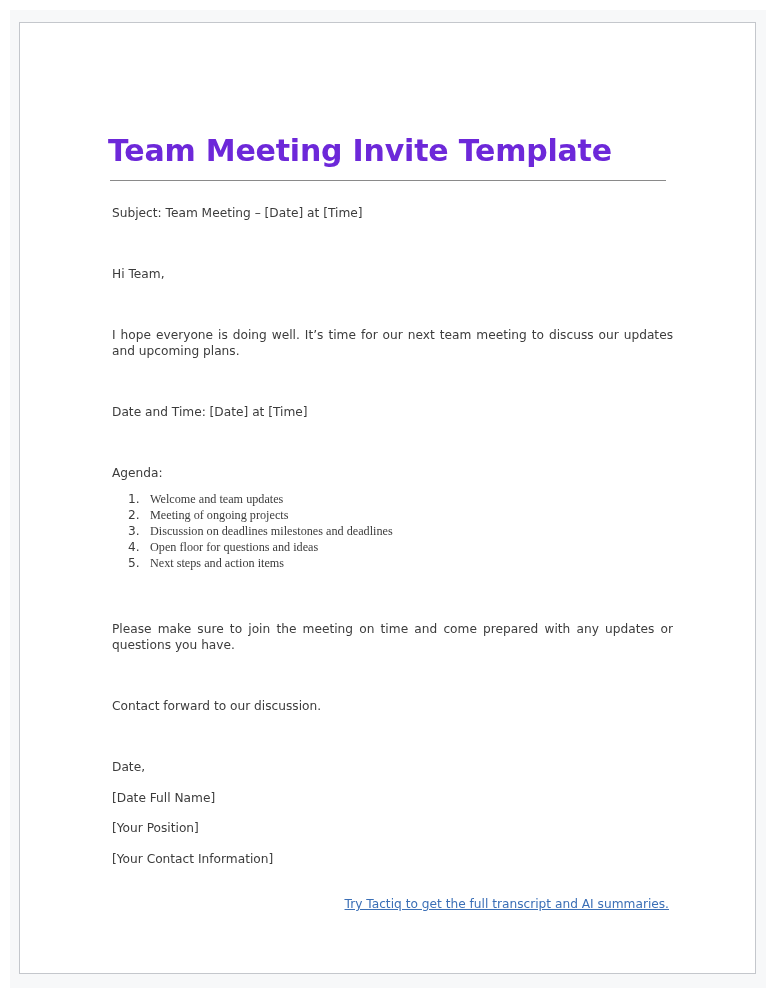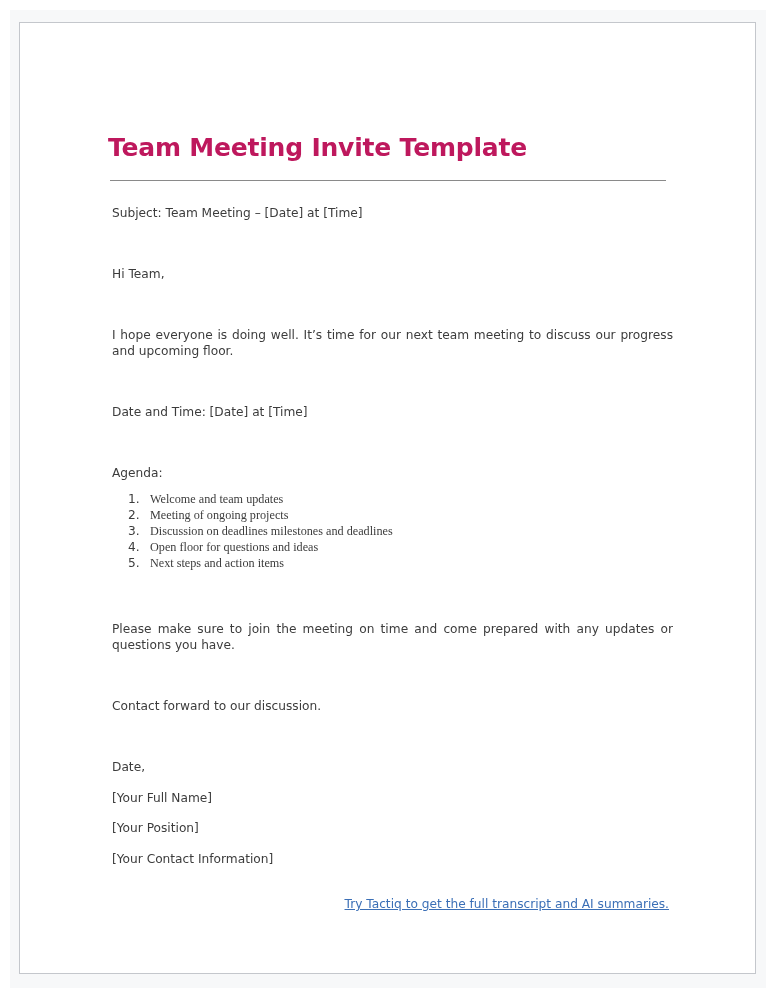--- a/index.html
+++ b/index.html
@@ -36,22 +36,22 @@
       font-size: 12.2px;
       color: #3c3c3c;
     }
     .title {
       position: absolute;
       top: 110px;
       left: 0;
       margin: 0;
       font-family: "DejaVu Sans", sans-serif;
       font-weight: bold;
-      font-size: 25px;
-      color: #be185d;
+      font-size: 30px;
+      color: #6d28d9;
       letter-spacing: -0.2px;
       white-space: nowrap;
     }
     .divider {
       position: absolute;
       top: 157px;
       left: 2px;
       width: 556px;
       height: 0;
       border-top: 1px solid #8a8a8a;
@@ -105,21 +105,21 @@
 
 <div class="outer"></div>
 
 <div class="page">
   <div class="content">
     <h1 class="title">Team Meeting Invite Template</h1>
     <div class="divider"></div>
 
     <p class="p" style="top:178px">Subject: Team Meeting – [Date] at [Time]</p>
     <p class="p" style="top:239px">Hi Team,</p>
-    <p class="p justify" style="top:300px">I hope everyone is doing well. It’s time for our next team meeting to discuss our progress and upcoming floor.</p>
+    <p class="p justify" style="top:300px">I hope everyone is doing well. It’s time for our next team meeting to discuss our updates and upcoming plans.</p>
     <p class="p" style="top:377px">Date and Time: [Date] at [Time]</p>
     <p class="p" style="top:438px">Agenda:</p>
 
     <ol class="agenda">
       <li>
         <span class="num">1.</span>
         <span class="txt">Welcome and team updates</span>
       </li>
       <li>
         <span class="num">2.</span>
@@ -135,19 +135,19 @@
       </li>
       <li>
         <span class="num">5.</span>
         <span class="txt">Next steps and action items</span>
       </li>
     </ol>
 
     <p class="p justify" style="top:594px">Please make sure to join the meeting on time and come prepared with any updates or questions you have.</p>
     <p class="p" style="top:671px">Contact forward to our discussion.</p>
     <p class="p" style="top:732px">Date,</p>
-    <p class="p" style="top:763px">[Your Full Name]</p>
+    <p class="p" style="top:763px">[Date Full Name]</p>
     <p class="p" style="top:793px">[Your Position]</p>
     <p class="p" style="top:824px">[Your Contact Information]</p>
 
     <a class="link">Try Tactiq to get the full transcript and AI summaries.</a>
   </div>
 </div>
 
 </body></html>

